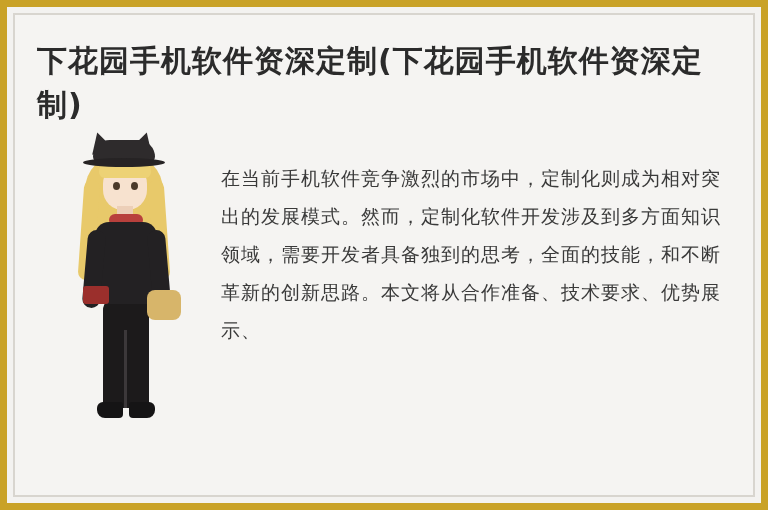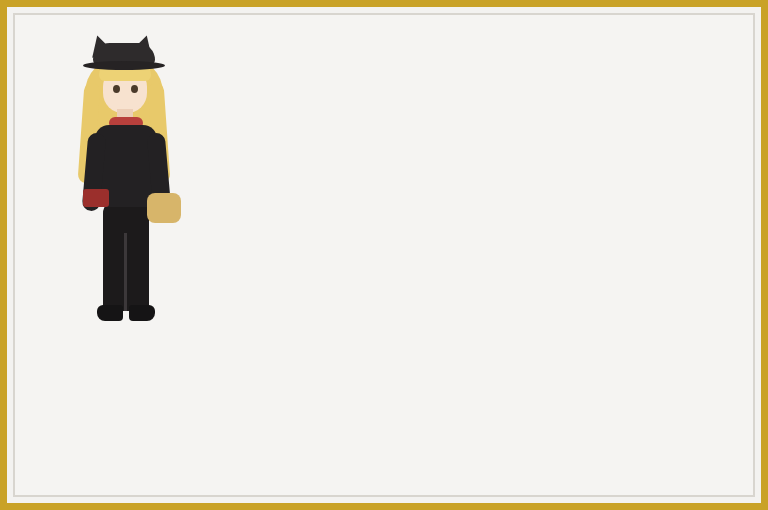--- a/index.html
+++ b/index.html
@@ -178,20 +178,21 @@
     background: #e8c96a; border-radius: 8px;
     transform: rotate(-4deg);
   }
 </style>
 </head>
 <body>
 
 <div class="page">
   <div class="inner-frame">
 
+    <h1 class="title">下花园手机软件资深定制(下花园手机软件资深定制)</h1>
 
     <div class="content-row">
 
       <div class="figure">
         <div class="fig-part ear-l"></div>
         <div class="fig-part ear-r"></div>
         <div class="fig-part hair-back"></div>
         <div class="fig-part hair-strand-l"></div>
         <div class="fig-part hair-strand-r"></div>
         <div class="fig-part face"></div>
@@ -207,16 +208,17 @@
         <div class="fig-part shirt"></div>
         <div class="fig-part jacket"></div>
         <div class="fig-part arm-l"></div>
         <div class="fig-part arm-r"></div>
         <div class="fig-part book"></div>
         <div class="fig-part bag"></div>
         <div class="fig-part shoe-l"></div>
         <div class="fig-part shoe-r"></div>
       </div>
 
+      <p class="body-text">在当前手机软件竞争激烈的市场中，定制化则成为相对突出的发展模式。然而，定制化软件开发涉及到多方面知识领域，需要开发者具备独到的思考，全面的技能，和不断革新的创新思路。本文将从合作准备、技术要求、优势展示、</p>
 
     </div>
   </div>
 </div>
 
 </body></html>

